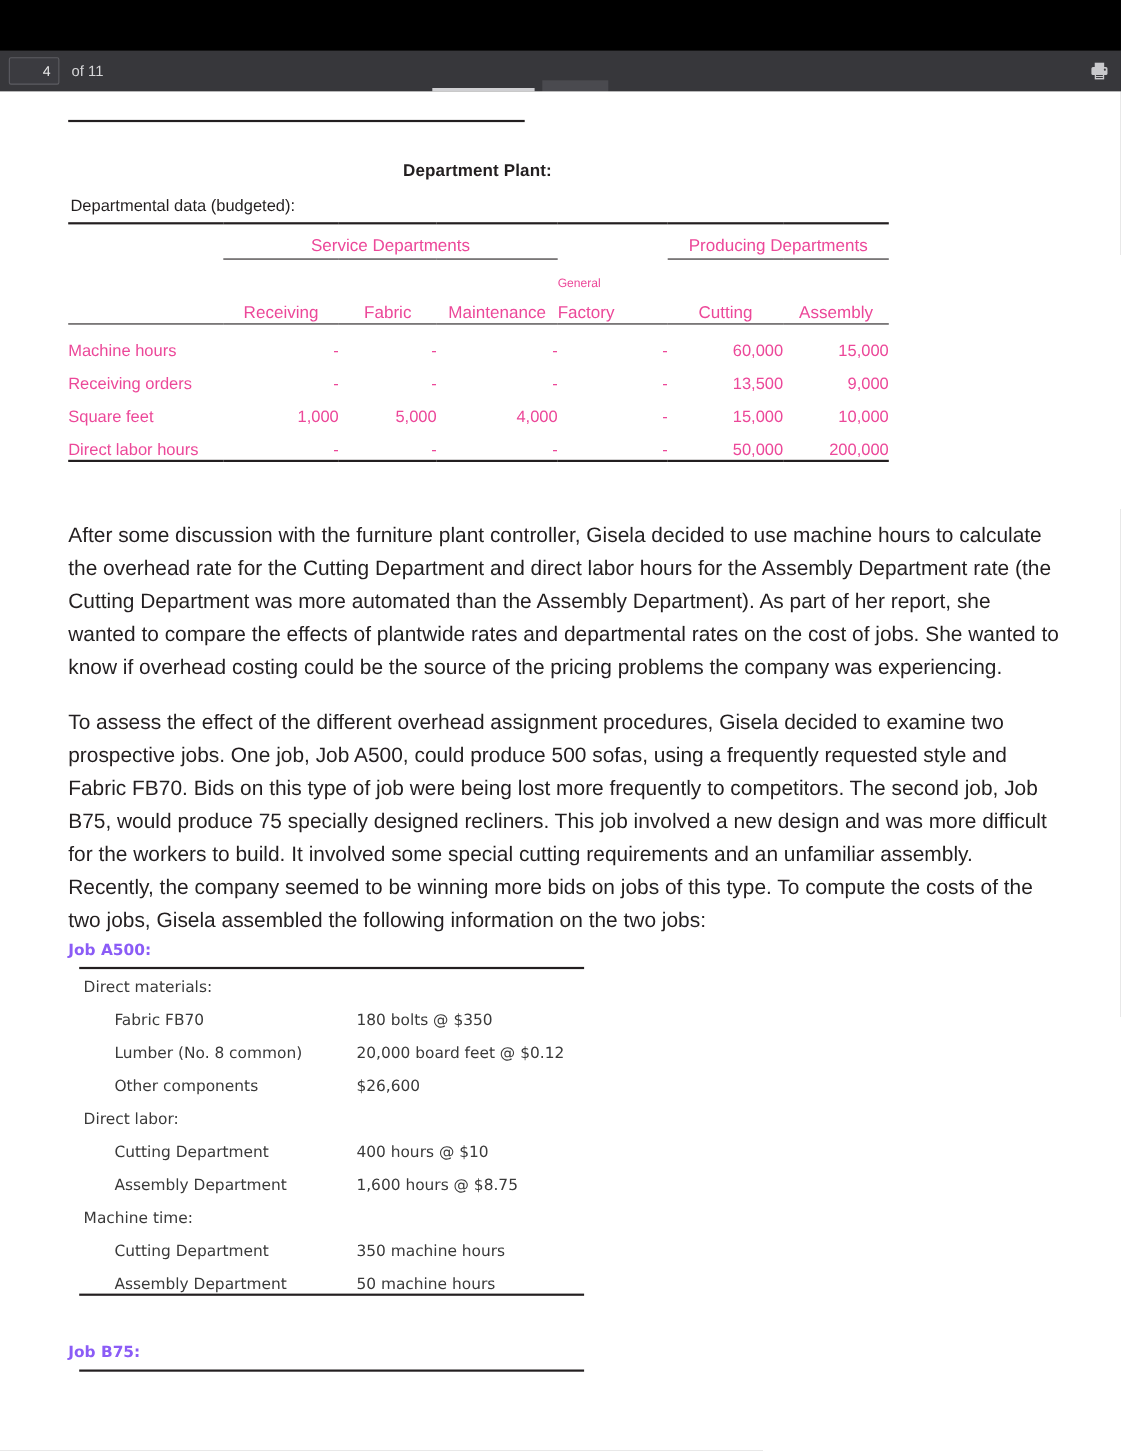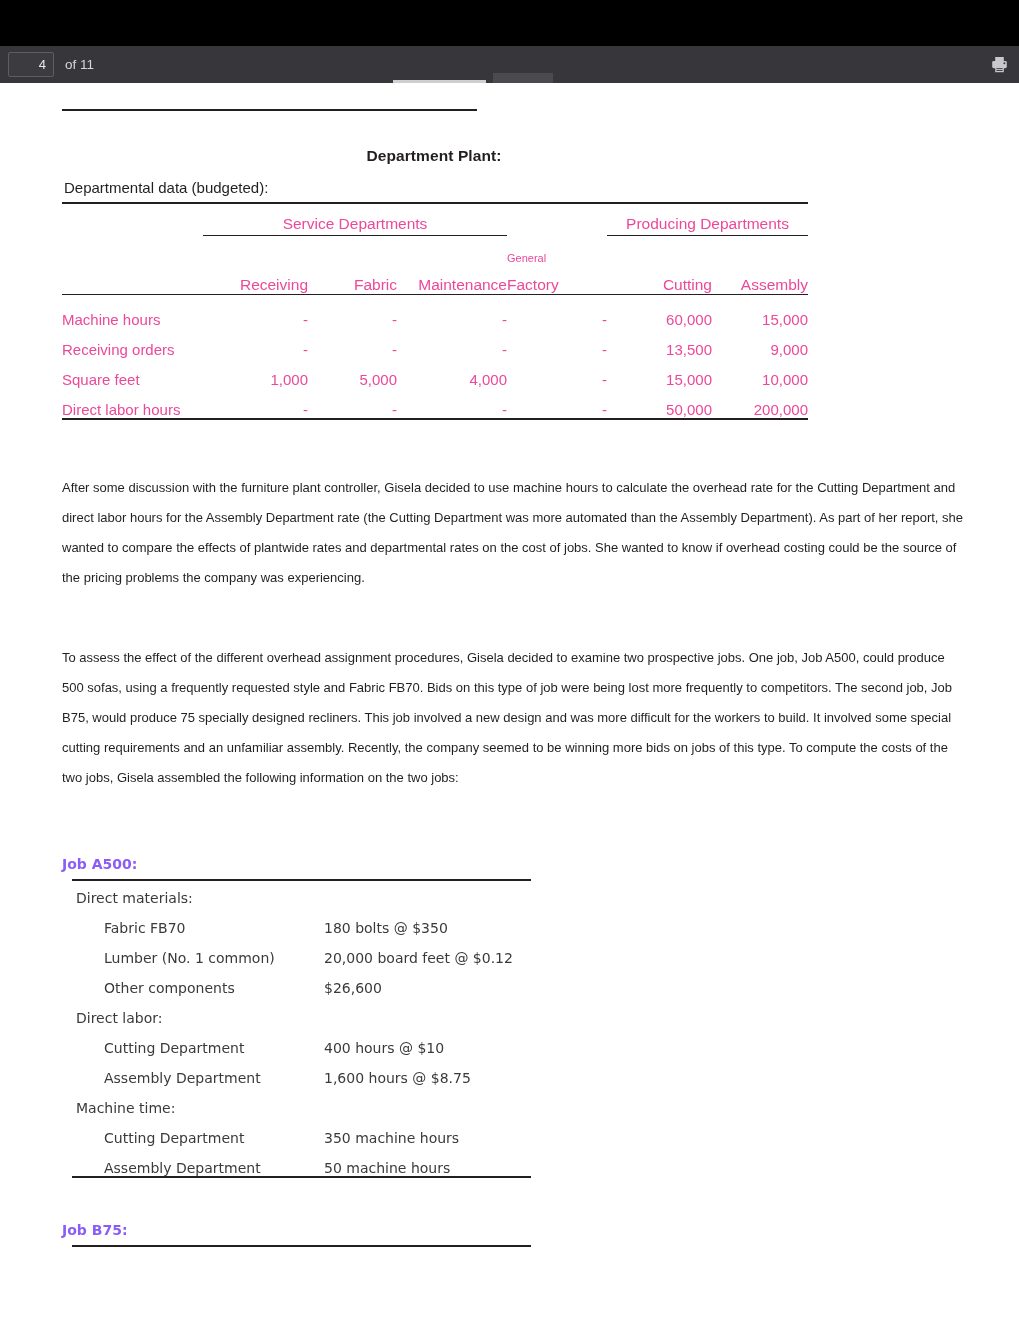--- a/index.html
+++ b/index.html
@@ -227,35 +227,35 @@
     padding-bottom: 1px;
   }
   .sub-row2 th {
     font-weight: bold;
     font-size: 15.5px;
     height: 30px;
     padding-bottom: 6px;
   }
 
   .col-label { text-align: left; }
-  .col-num   { text-align: right; }
+  .col-num   { }
   .col-gf    { text-align: left; }
 
   .data-row td {
     height: 30px;
     font-size: 15px;
   }
   .data-row td.col-label { text-align: left; padding-left: 2px; }
   .data-row td.col-num   { text-align: right; }
   .data-row td.col-gf    { text-align: right; padding-right: 31px; }
 
   
   .para {
     position: absolute;
-    font-size: 13px;
+    font-size: 19px;
     line-height: 30px;
     color: #231f20;
     text-align: left;
   }
   #para1 { left: 62px; top: 390px; width: 905px; }
   #para2 { left: 62px; top: 560px; width: 902px; }
 
   
   .job-title {
     position: absolute;
@@ -456,21 +456,21 @@
     <div id="jobA-list" class="job-list">
       <div class="job-line">
         <span class="jl-label">Direct materials:</span>
         <span class="jl-value"></span>
       </div>
       <div class="job-line indent">
         <span class="jl-label">Fabric FB70</span>
         <span class="jl-value">180 bolts @ $350</span>
       </div>
       <div class="job-line indent">
-        <span class="jl-label">Lumber (No. 1 common)</span>
+        <span class="jl-label">Lumber (No. 8 common)</span>
         <span class="jl-value">20,000 board feet @ $0.12</span>
       </div>
       <div class="job-line indent">
         <span class="jl-label">Other components</span>
         <span class="jl-value">$26,600</span>
       </div>
       <div class="job-line">
         <span class="jl-label">Direct labor:</span>
         <span class="jl-value"></span>
       </div>

